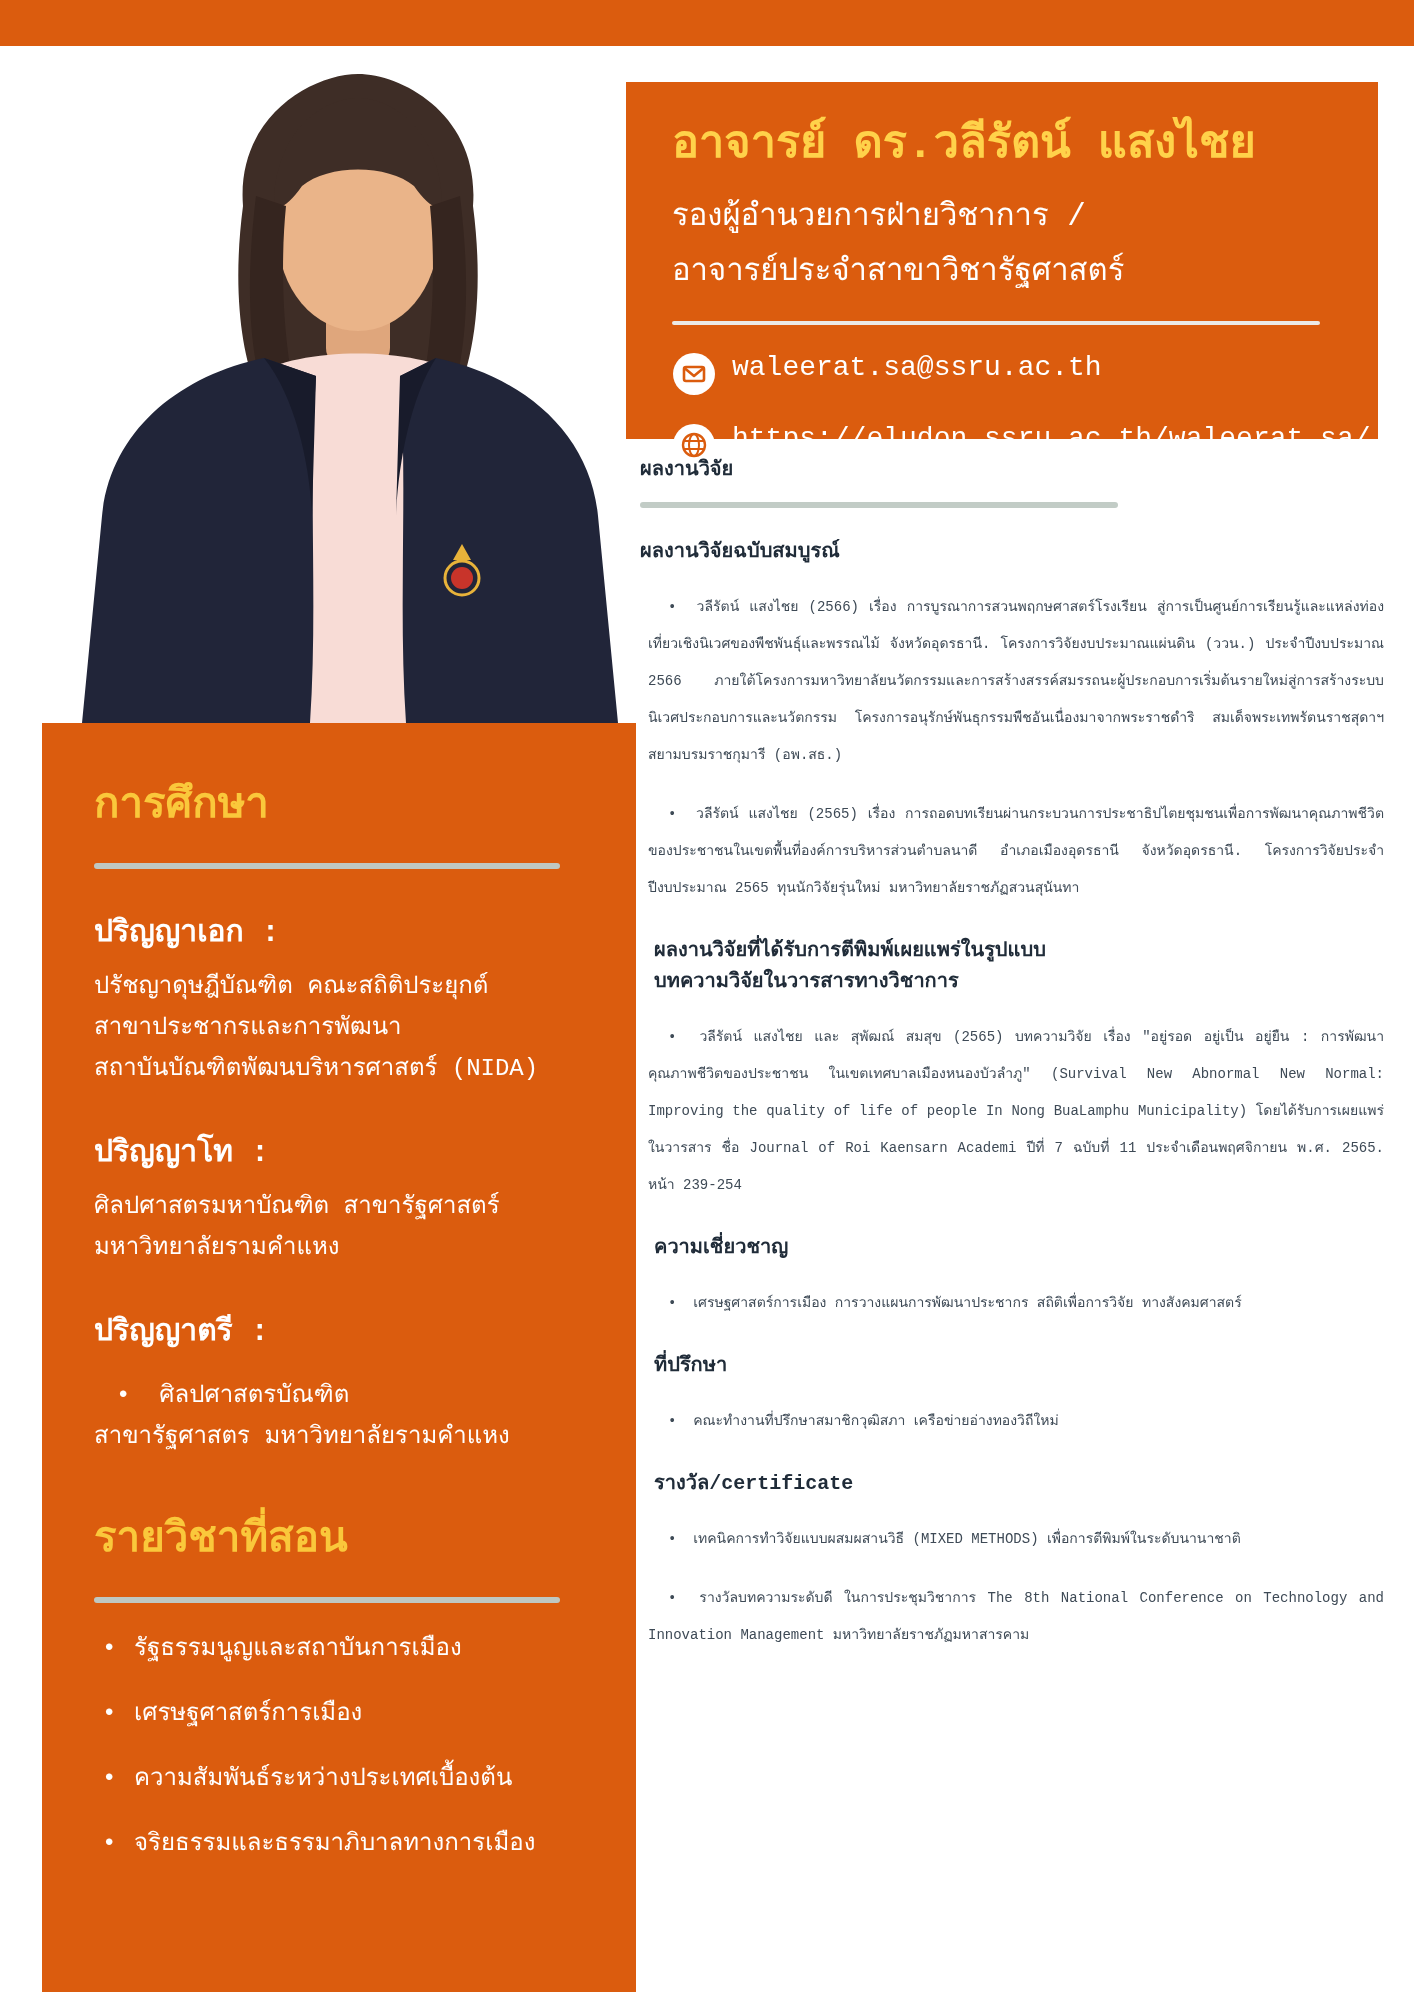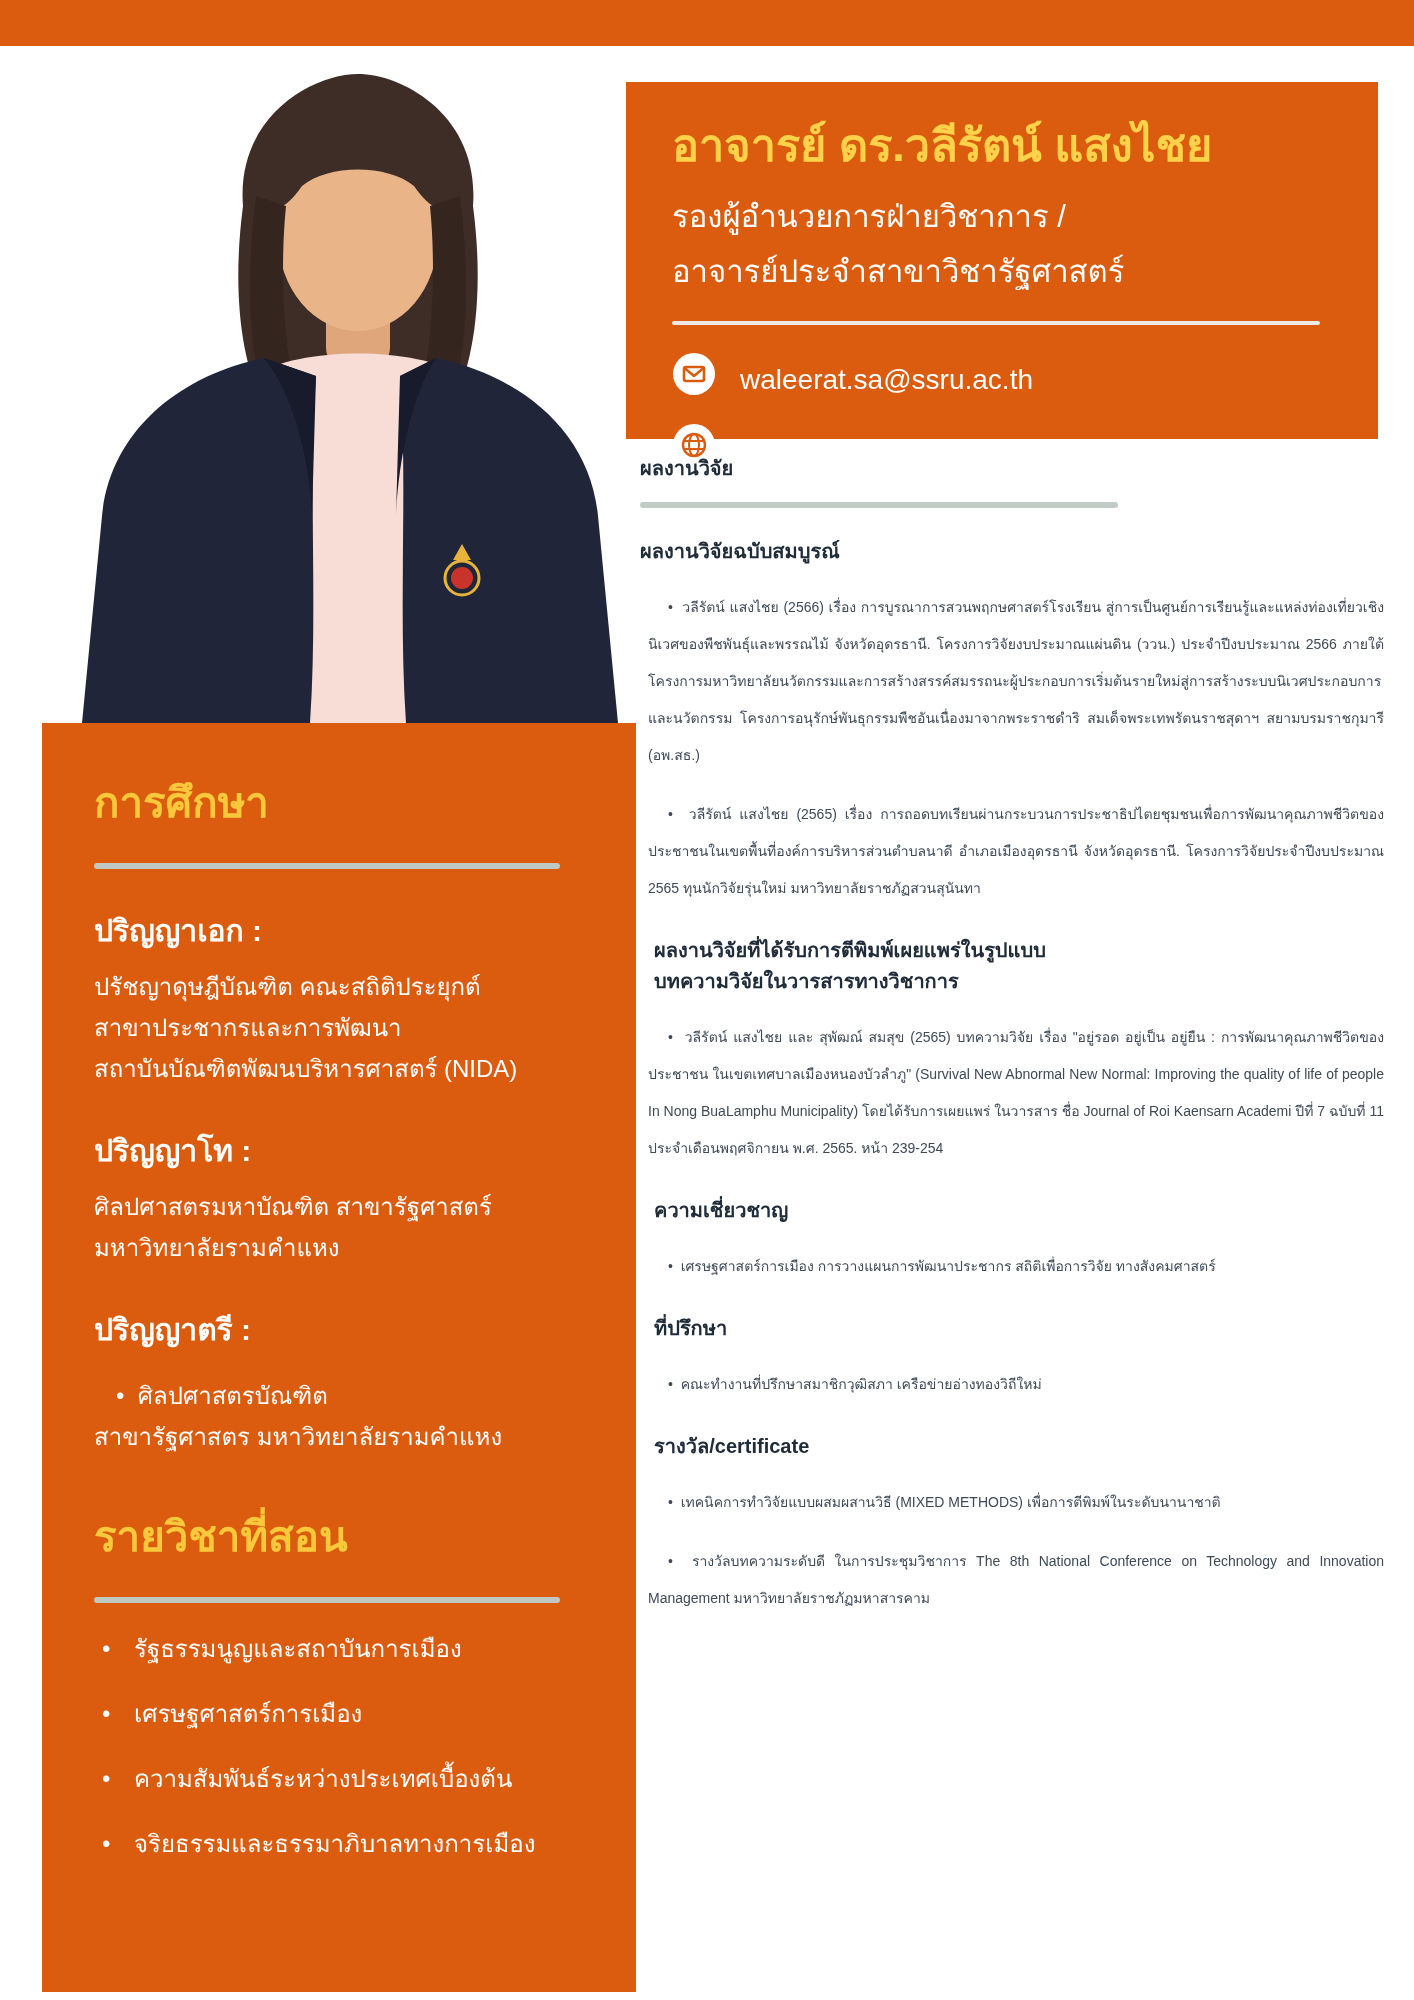--- a/index.html
+++ b/index.html
@@ -7,36 +7,36 @@
     --yellow:#FFD24A;
     --yellow2:#FAC83B;
     --heading:#202C39;
     --body:#3E4A56;
     --divider:#C2CCC6;
   }
   html,body{margin:0;padding:0;background:#888;}
   .canvas{
     position:relative;width:1414px;height:2000px;background:#ffffff;
     overflow:hidden;margin:0 auto;
-    font-family:Liberation Sans, sans-serif;
+    font-family:Liberation Mono, monospace;
   }
   .topbar{position:absolute;left:0;top:0;width:1414px;height:46px;background:var(--orange);}
 
   
   .photo{position:absolute;left:58px;top:46px;width:584px;height:677px;}
 
   
   .header-card{
     position:absolute;left:626px;top:82px;width:752px;height:357px;
     background:var(--orange);box-sizing:border-box;padding:36px 36px 0 46px;
   }
   .name{font-size:45px;font-weight:800;color:var(--yellow);line-height:1.25;}
   .role{margin-top:16px;font-size:31px;color:#ffffff;line-height:1.75;}
   .hdr-divider{margin-top:22px;width:648px;height:4px;background:#ECEAE6;border-radius:2px;}
-  .contact-row{display:flex;align-items:flex-end;gap:24px;margin-top:27px;}
+  .contact-row{display:flex;align-items:flex-start;gap:16px;margin-top:27px;}
   .contact-row svg{display:block;flex:0 0 auto;}
   .contact-text{color:#ffffff;font-size:28px;}
 
   
   .right-col{position:absolute;left:640px;top:452px;width:744px;color:var(--body);}
   .h1{font-size:20px;font-weight:800;color:var(--heading);}
   .r-divider{width:478px;height:6px;background:var(--divider);border-radius:3px;margin:18px 0 4px 0;}
   .h2{font-size:20px;font-weight:800;color:var(--heading);margin-top:28px;line-height:1.55;white-space:pre-line;}
   .h2.indent{margin-left:14px;}
   .para{

